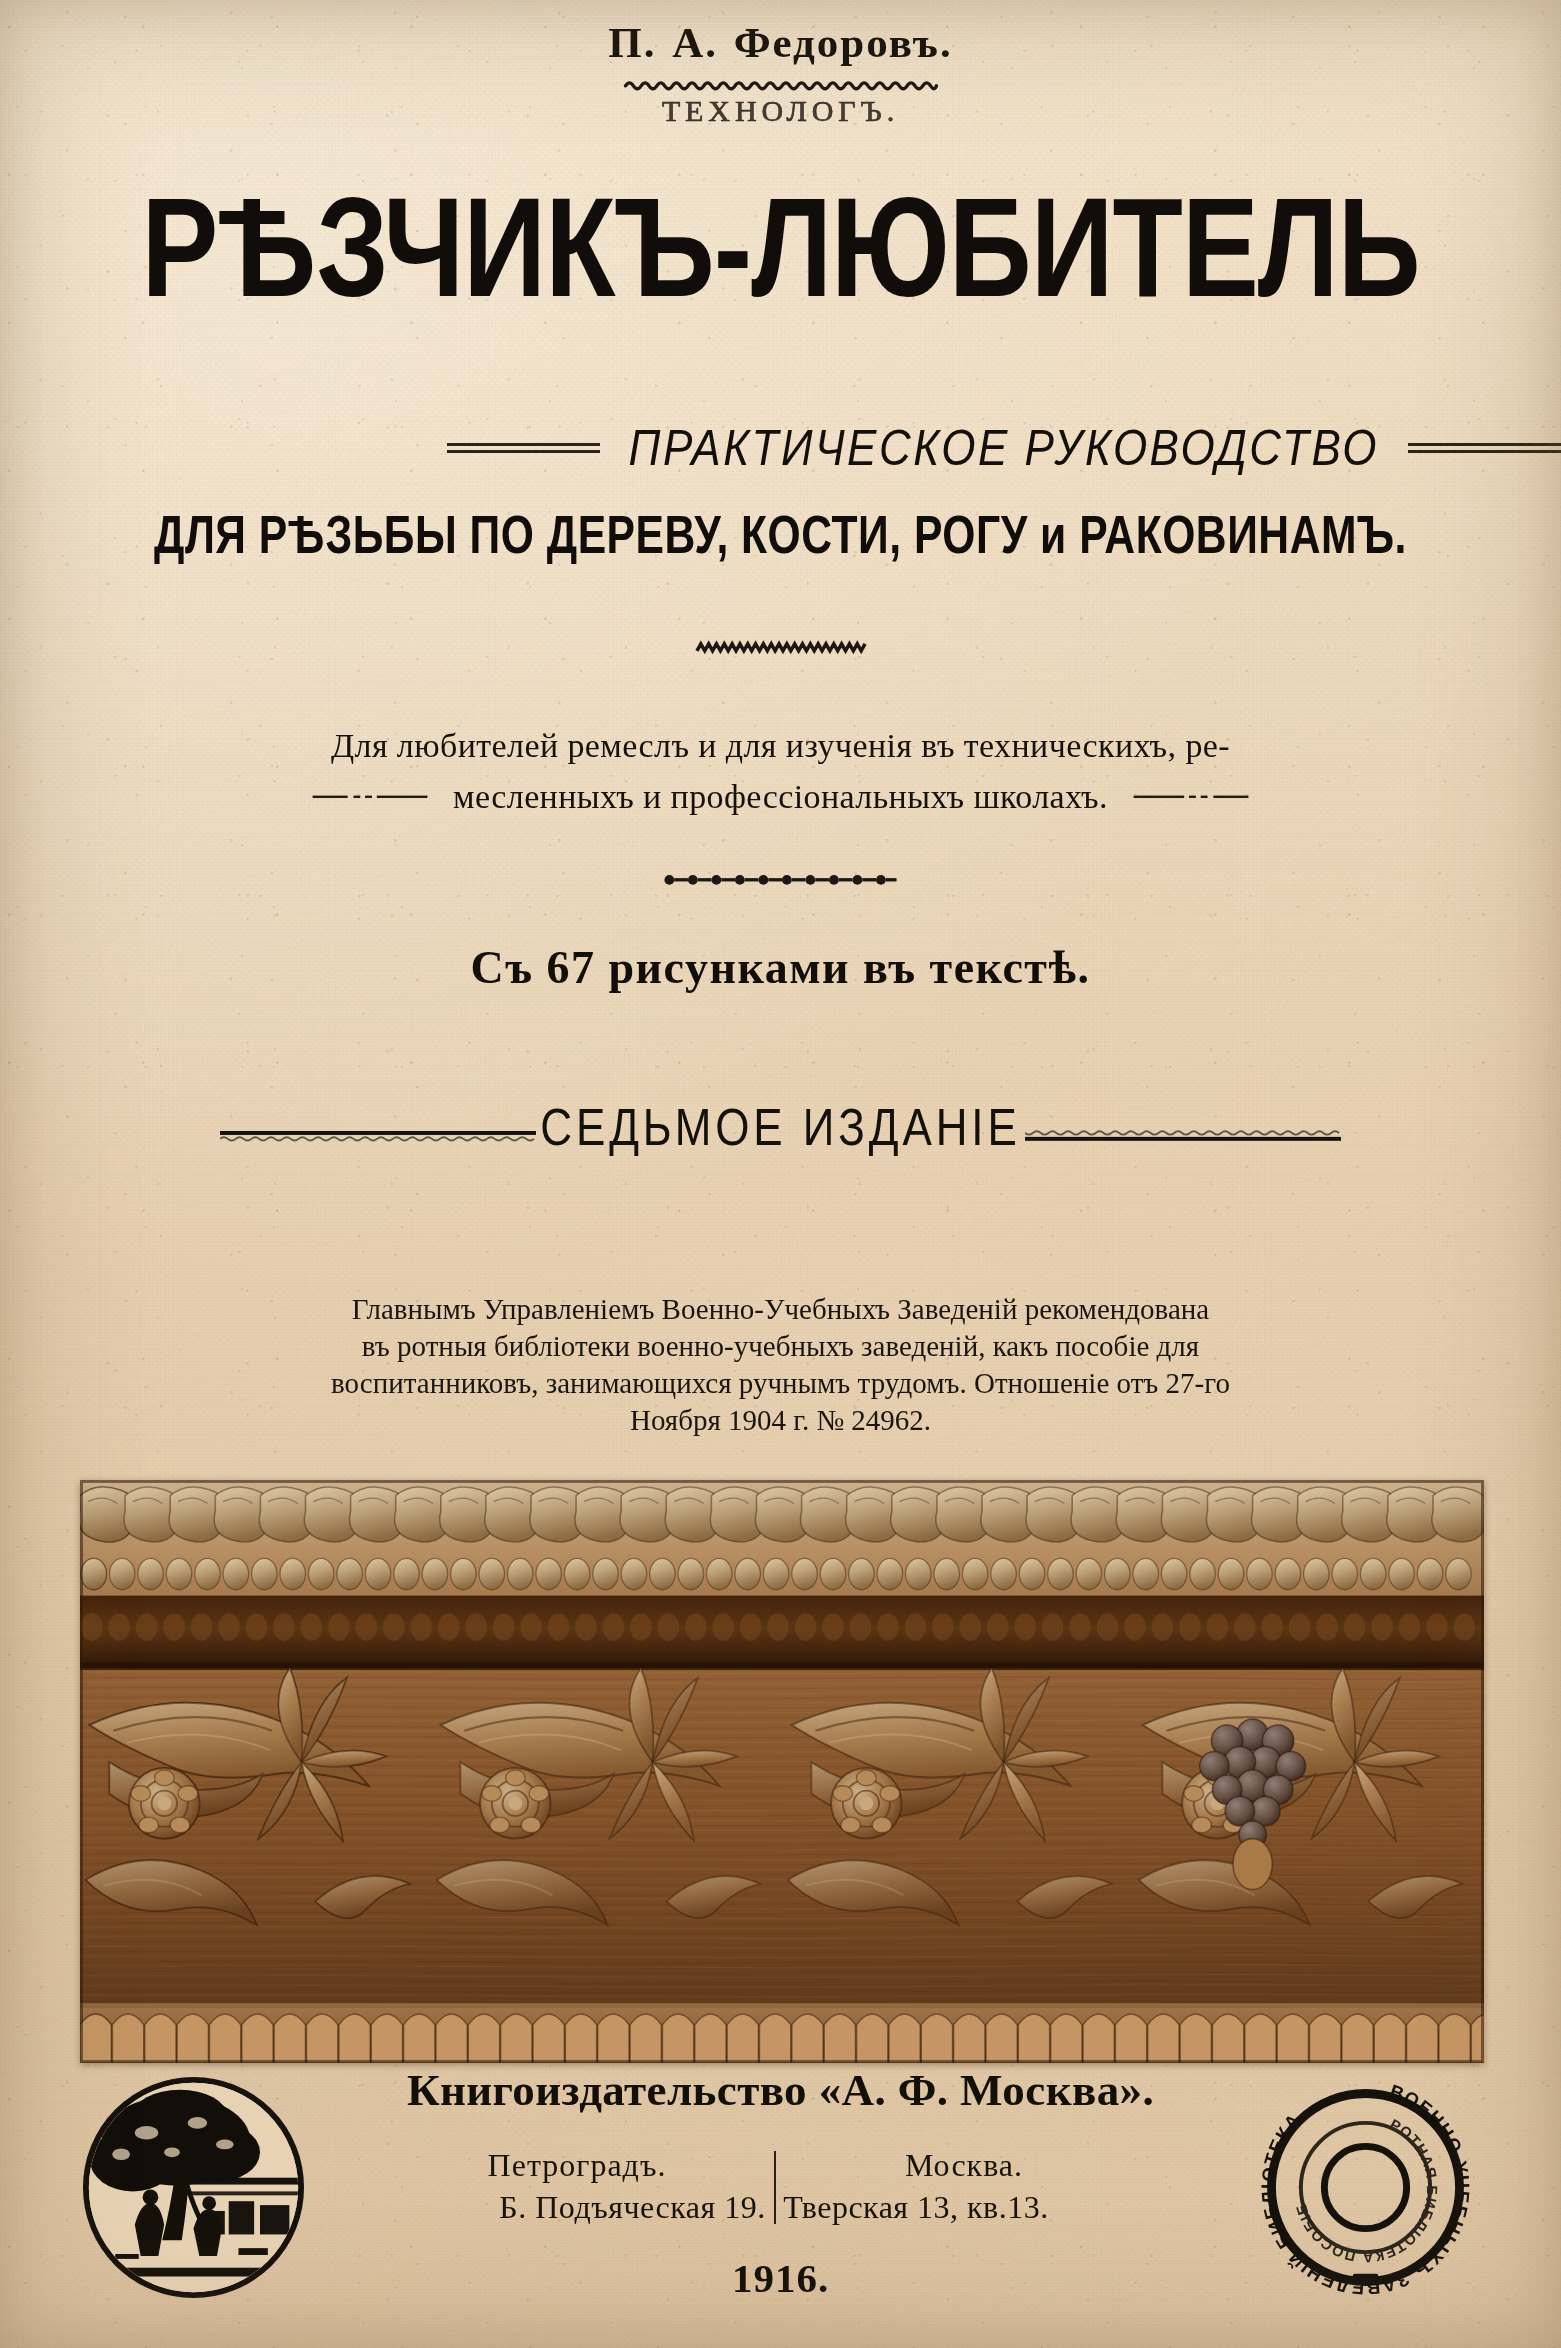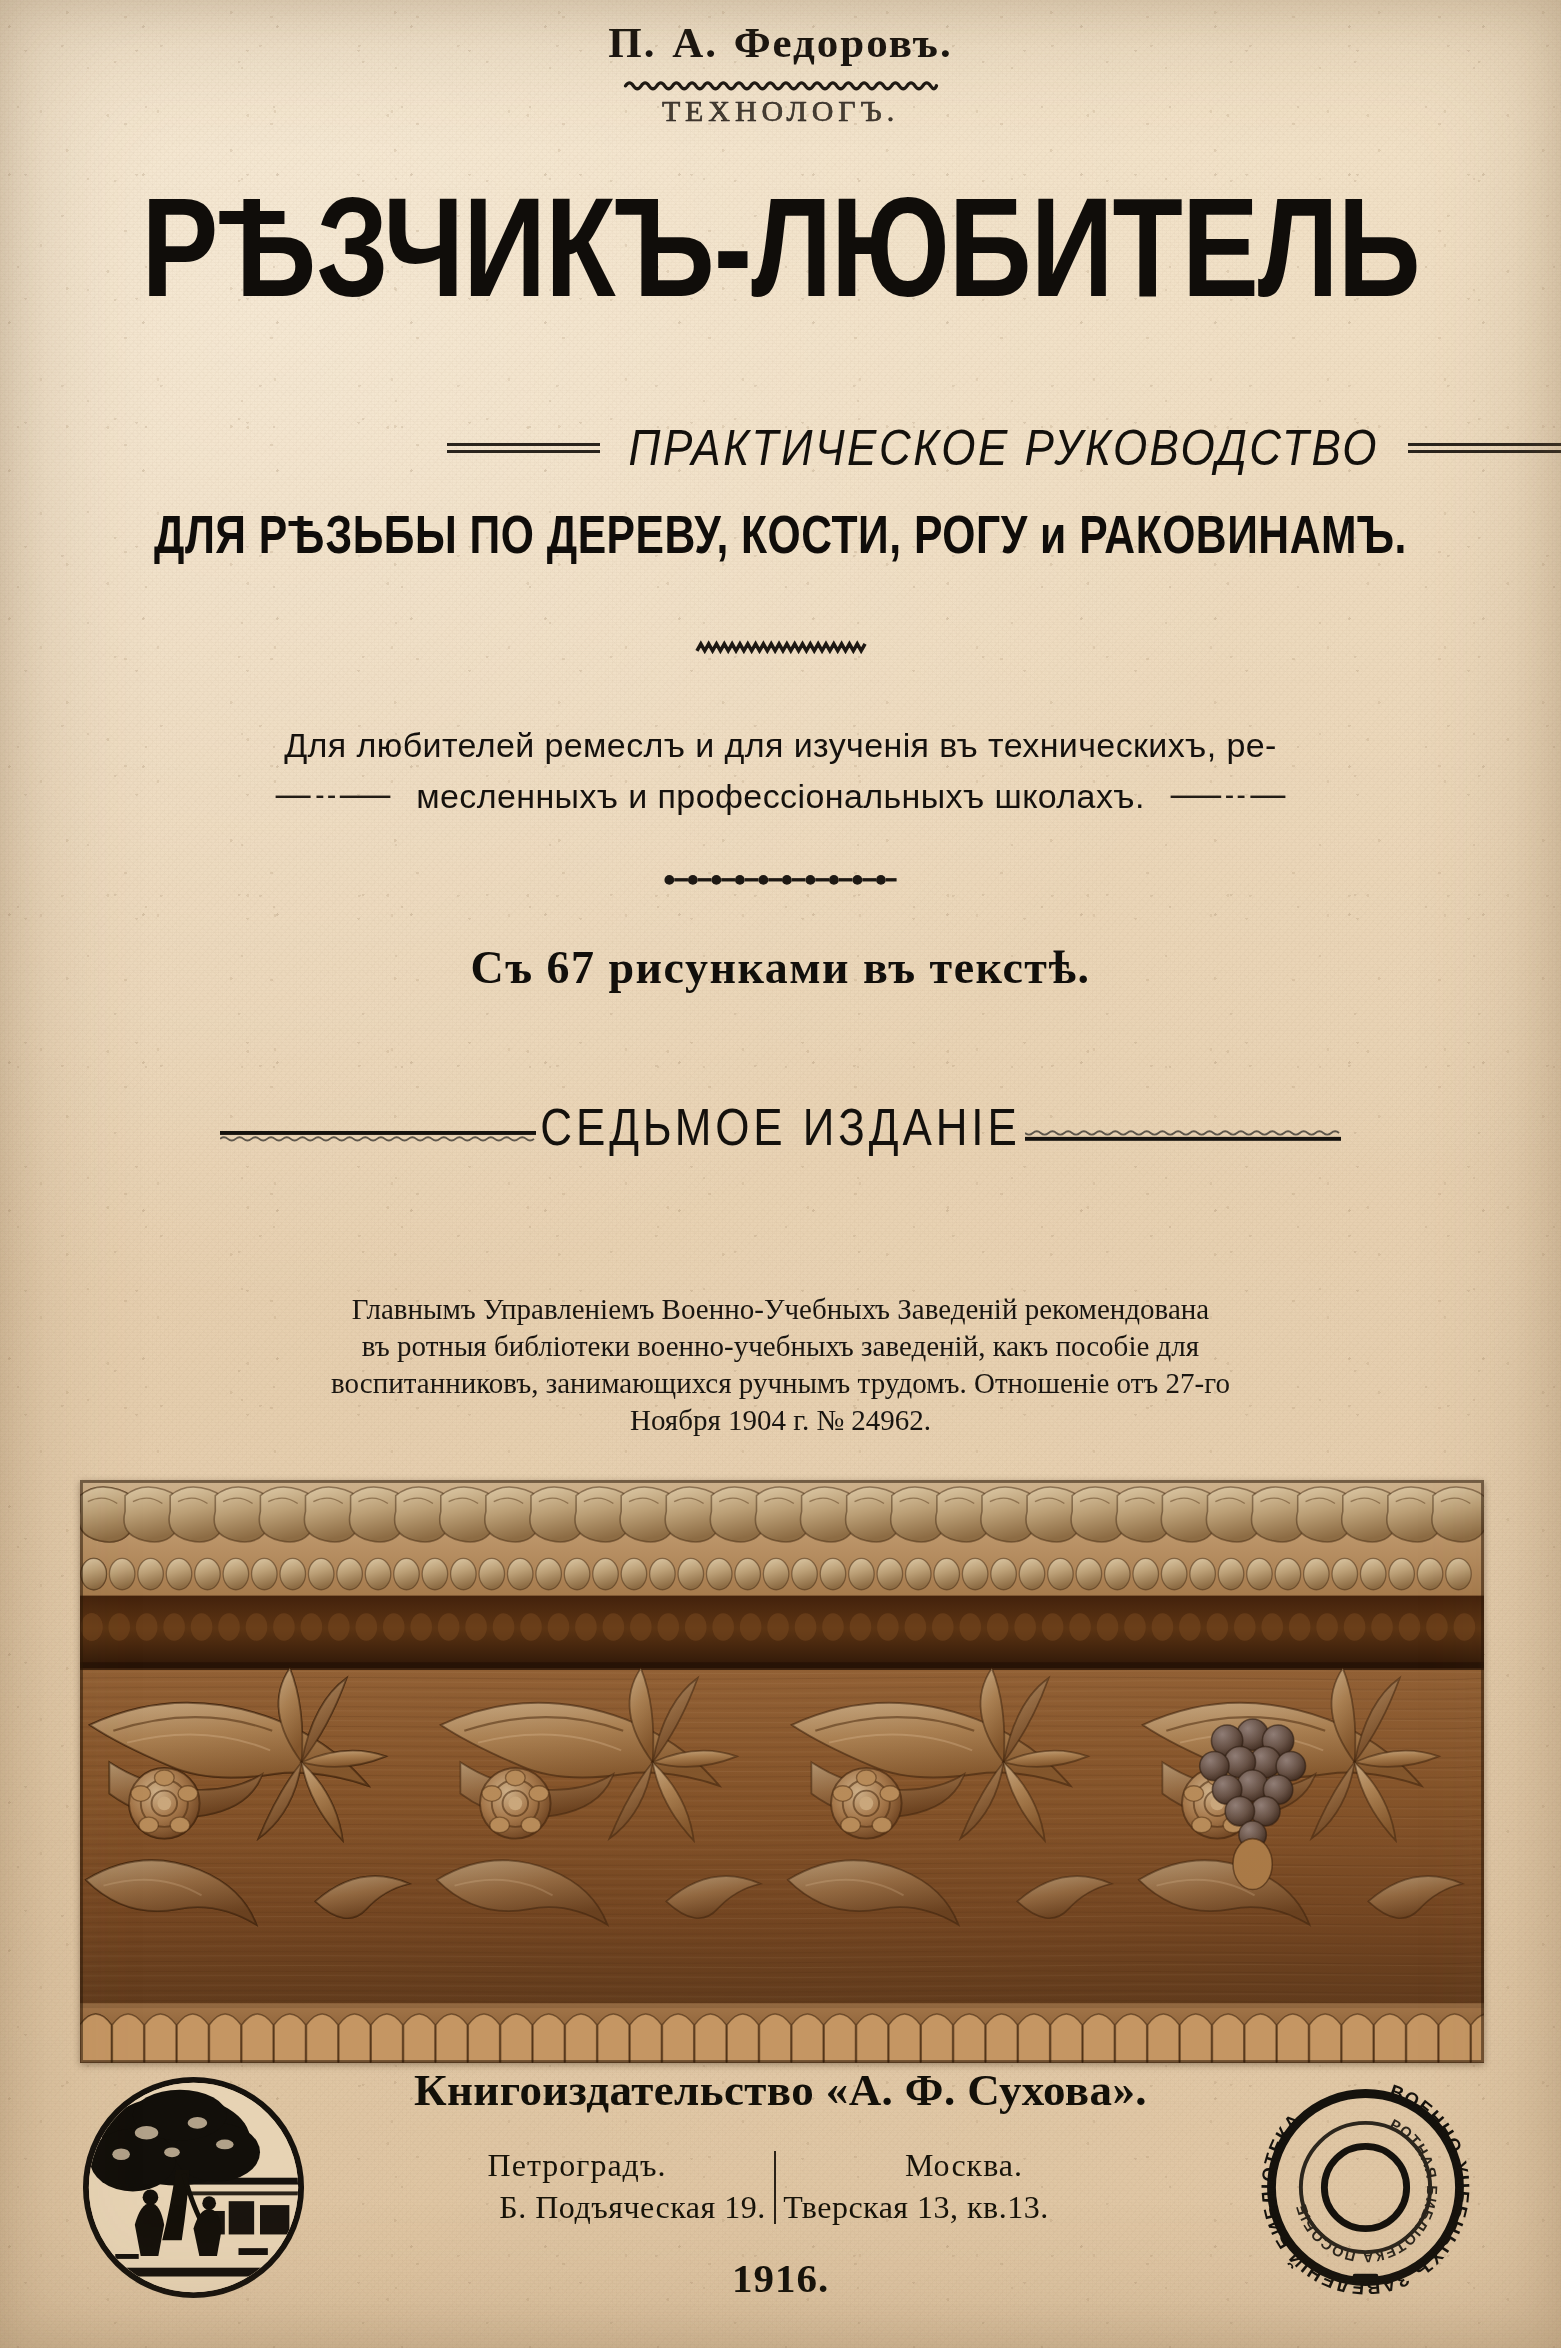--- a/index.html
+++ b/index.html
@@ -109,21 +109,21 @@
     font-weight:700;font-size:44px;letter-spacing:0.5px;
     color:#100d0a;transform:scaleY(1.22) scaleX(.97);white-space:nowrap;
   }
 
   
   .zig{position:absolute;top:640px;left:50%;transform:translateX(-50%);width:174px;height:13.7px;}
 
   
   .descr{
     position:absolute;top:720px;left:0;right:0;text-align:center;
-    font-family:Liberation Sans, sans-serif;
+    font-family:Liberation Serif, serif;
     font-size:34px;line-height:51px;color:#15110d;letter-spacing:0.4px;
   }
   .descr .l2{display:flex;align-items:center;justify-content:center;gap:25.5px;}
   .dashrule{width:116px;height:3.9px;position:relative;}
 
   
   .dots{position:absolute;top:874px;left:50%;transform:translateX(-50%);width:239px;height:11.8px;}
 
   .figs{
     position:absolute;top:941px;left:0;right:0;text-align:center;
@@ -686,21 +686,21 @@
       <textPath href="#outerArc" startOffset="4%">ВОЕННО-УЧЕБНЫХЪ ЗАВЕДЕНIЙ БИБЛIОТЕКА</textPath>
     </text>
     <text font-family="'Liberation Sans',sans-serif" font-size="15" font-weight="700" fill="#2c261d" letter-spacing="1">
       <textPath href="#innerArc" startOffset="6%">РОТНАЯ БИБЛIОТЕКА ПОСОБIЕ</textPath>
     </text>
     <g fill="#15120d">
       <rect x="108" y="212" width="26" height="8" rx="2"></rect>
     </g>
   </svg>
 
-  <div class="pubname">Книгоиздательство «А. Ф. Сухова».</div>
+  <div class="pubname">Книгоиздательство «А. Ф. Москва».</div>
 
   <div class="addr">
     <div class="addrcol left">
       <div class="city">Петроградъ.</div>
       <div class="street">Б. Подъяческая 19.</div>
     </div>
     <div class="addrdiv"></div>
     <div class="addrcol right">
       <div class="city">Москва.</div>
       <div class="street">Тверская 13, кв.13.</div>

